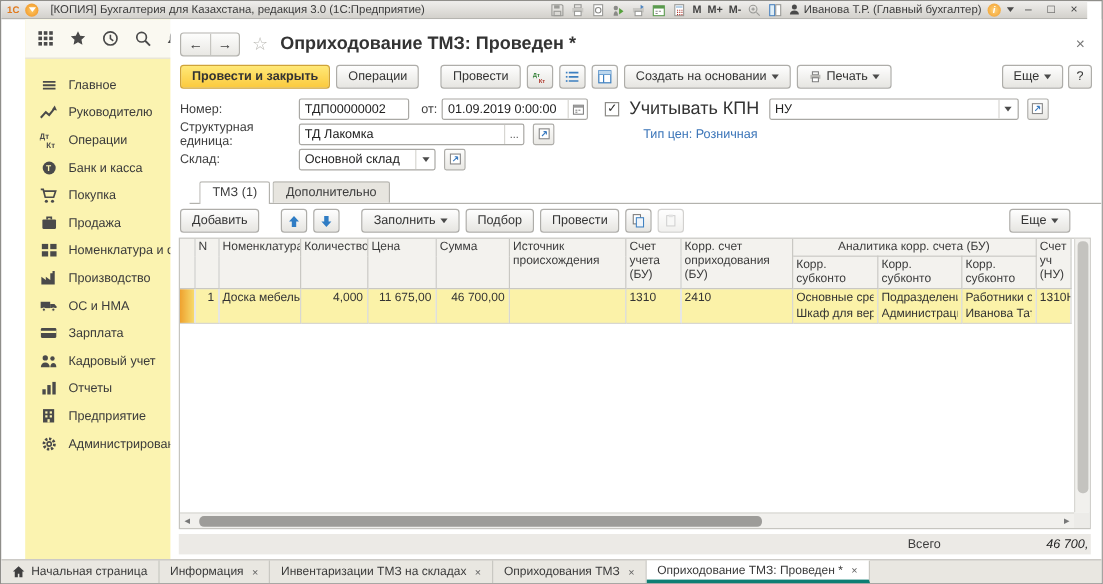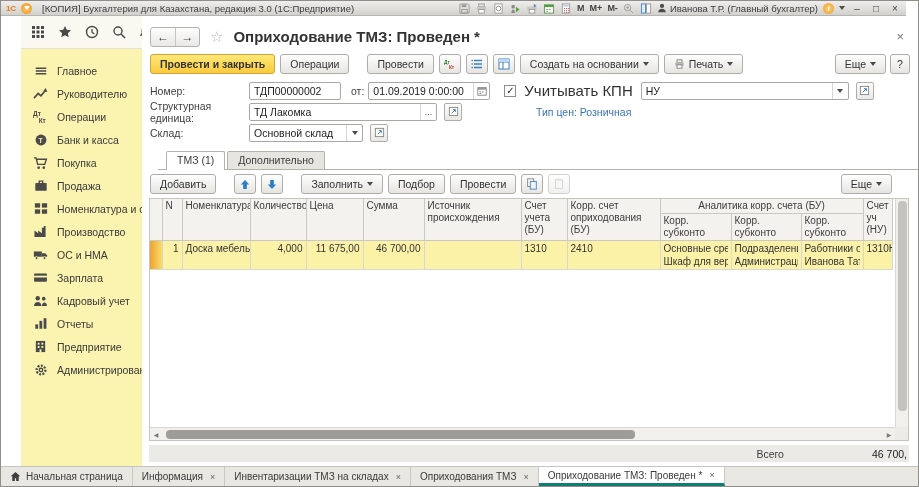--- a/index.html
+++ b/index.html
@@ -89,21 +89,21 @@
   
   .hscroll { position:absolute; left:0; right:13px; bottom:0; height:13px; background:#f1f0ed; border-top:1px solid #d8d7d3; display:flex; align-items:center; }
   .hscroll .arr { width:12px; text-align:center; font-size:6px; color:#777; }
   .hthumb { height:9px; border-radius:4px; background:#9d9c99; width:63%; margin-left:4px; }
   .vscroll { position:absolute; top:0; right:0; bottom:13px; width:13px; background:#f1f0ed; border-left:1px solid #d8d7d3; }
   .vthumb { width:9px; border-radius:4px; background:#c4c3bf; height:92%; margin:2px auto 0; }
   .scorner { position:absolute; right:0; bottom:0; width:13px; height:13px; background:#ecebe8; }
   
   .totals { display:flex; align-items:center; height:17px; margin:4px 9px 0 7px; background:#eceae6; padding:0 2px 0 8px; font-size:10.5px; }
   .totals .tlabel { margin-left:auto; margin-right:88px; color:#3c3c3c; }
-  .totals .tvalue { color:#222; }
+  .totals .tvalue { color:#222;font-style:italic; }
   .footer-row { display:flex; align-items:center; gap:5px; padding:8px 9px 0 8px; }
   
   .bottombar { position:absolute; left:0; right:0; bottom:0; height:20px; background:#e9e7e1; border-top:1px solid #c4c3bd; display:flex; font-size:10px; color:#3a3a3a; }
   .btab { display:flex; align-items:center; gap:5px; padding:0 9px; border-right:1px solid #c9c8c2; white-space:nowrap; }
   .btab .x { color:#666; font-size:9px; margin-left:2px; }
   .btab.active { background:#fff; border-bottom:3px solid #0e7e74; }
   svg { shape-rendering: geometricPrecision; }
 </style>
 </head>
 <body>

